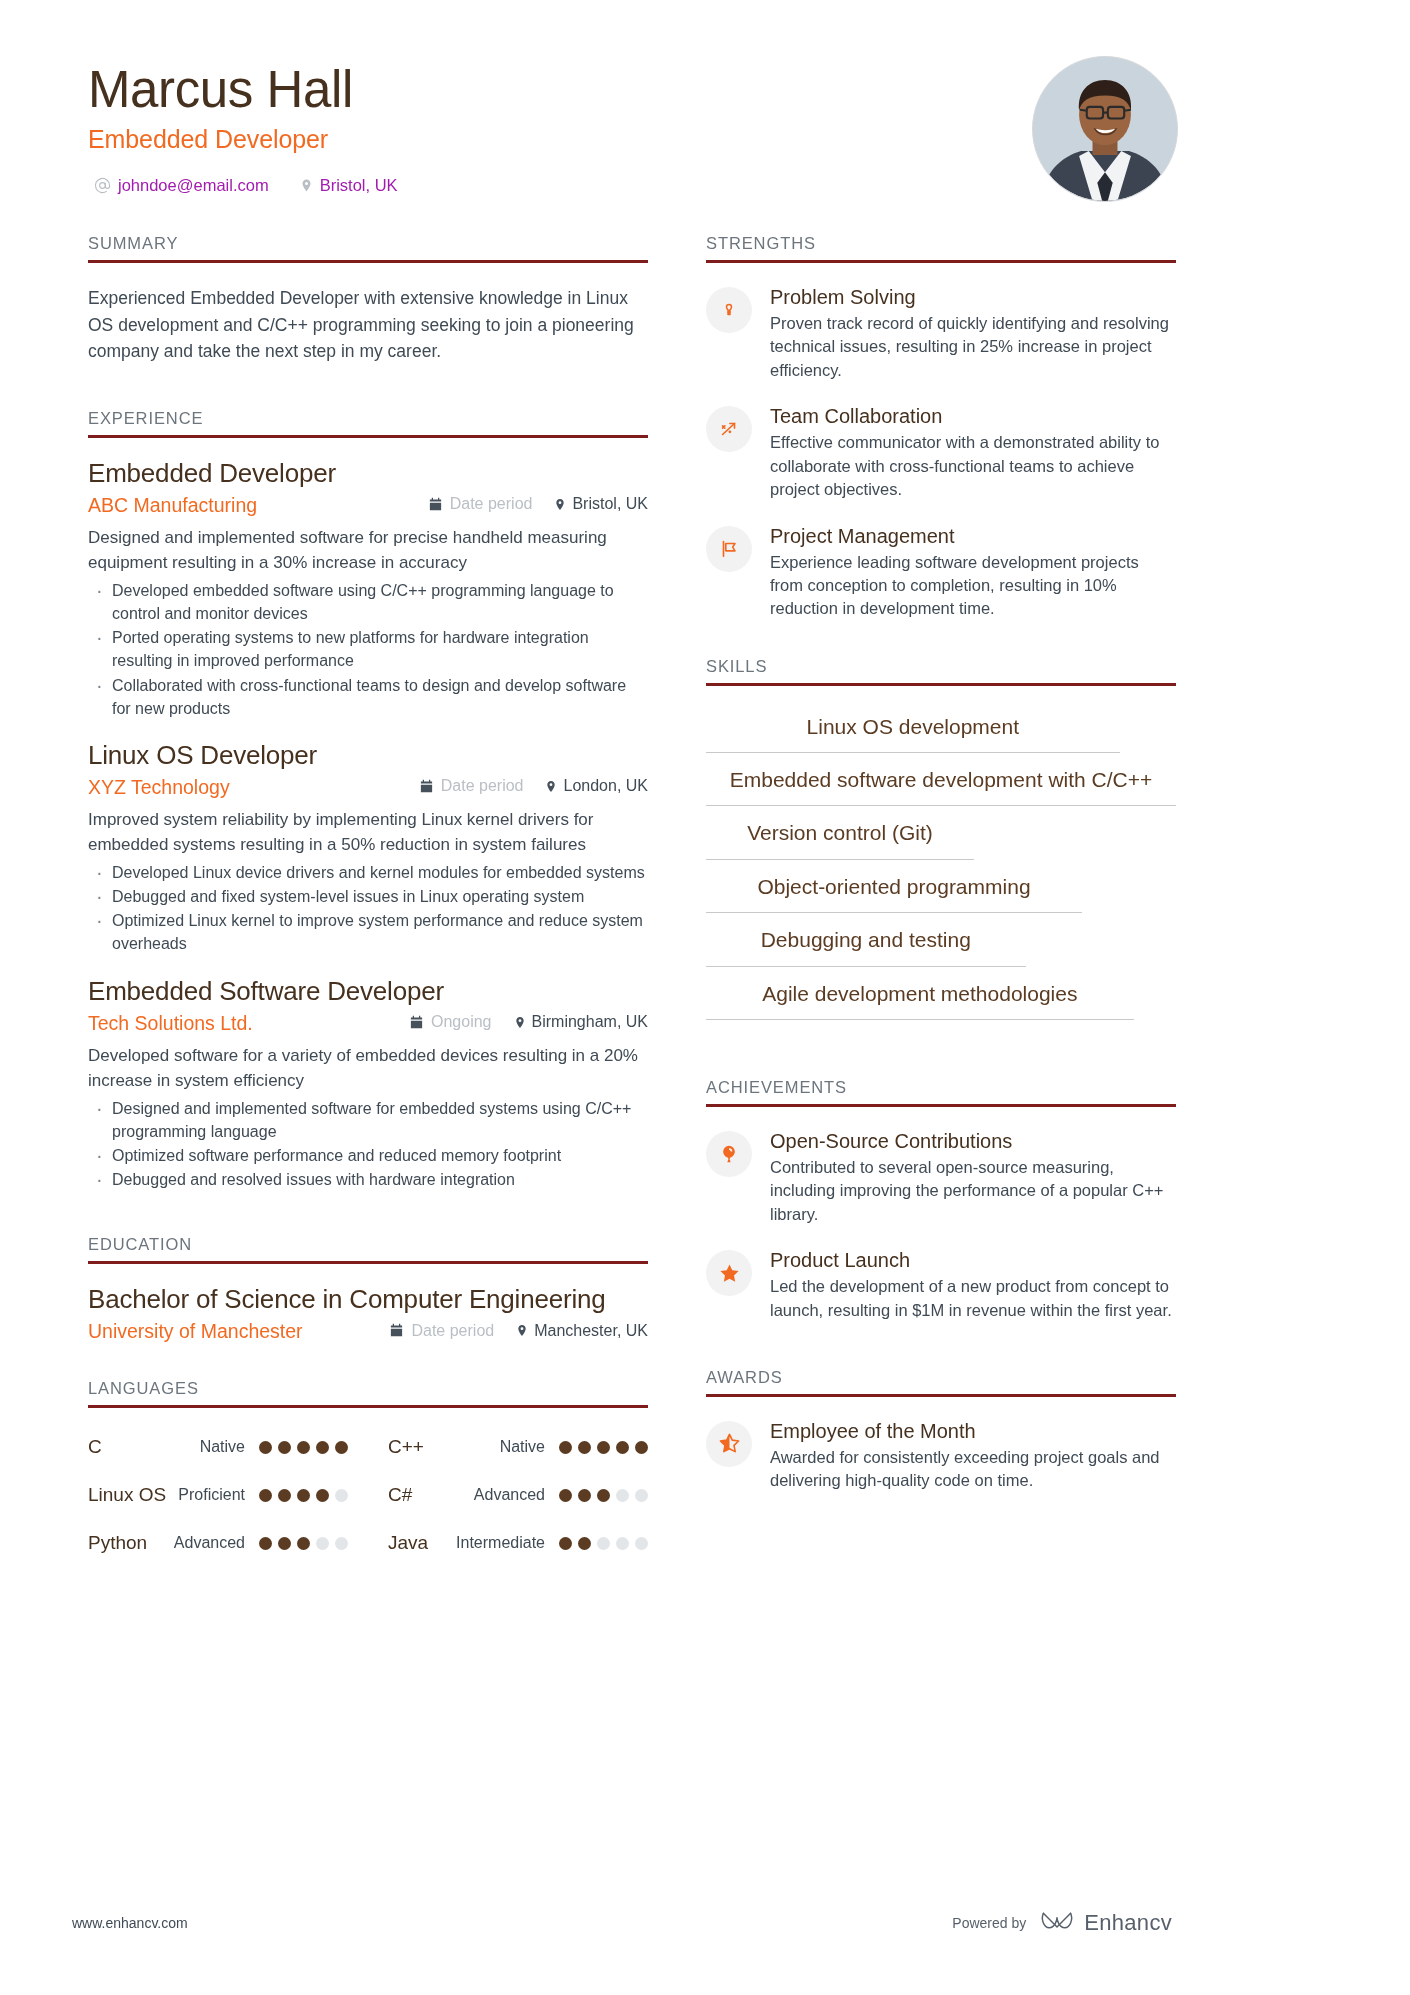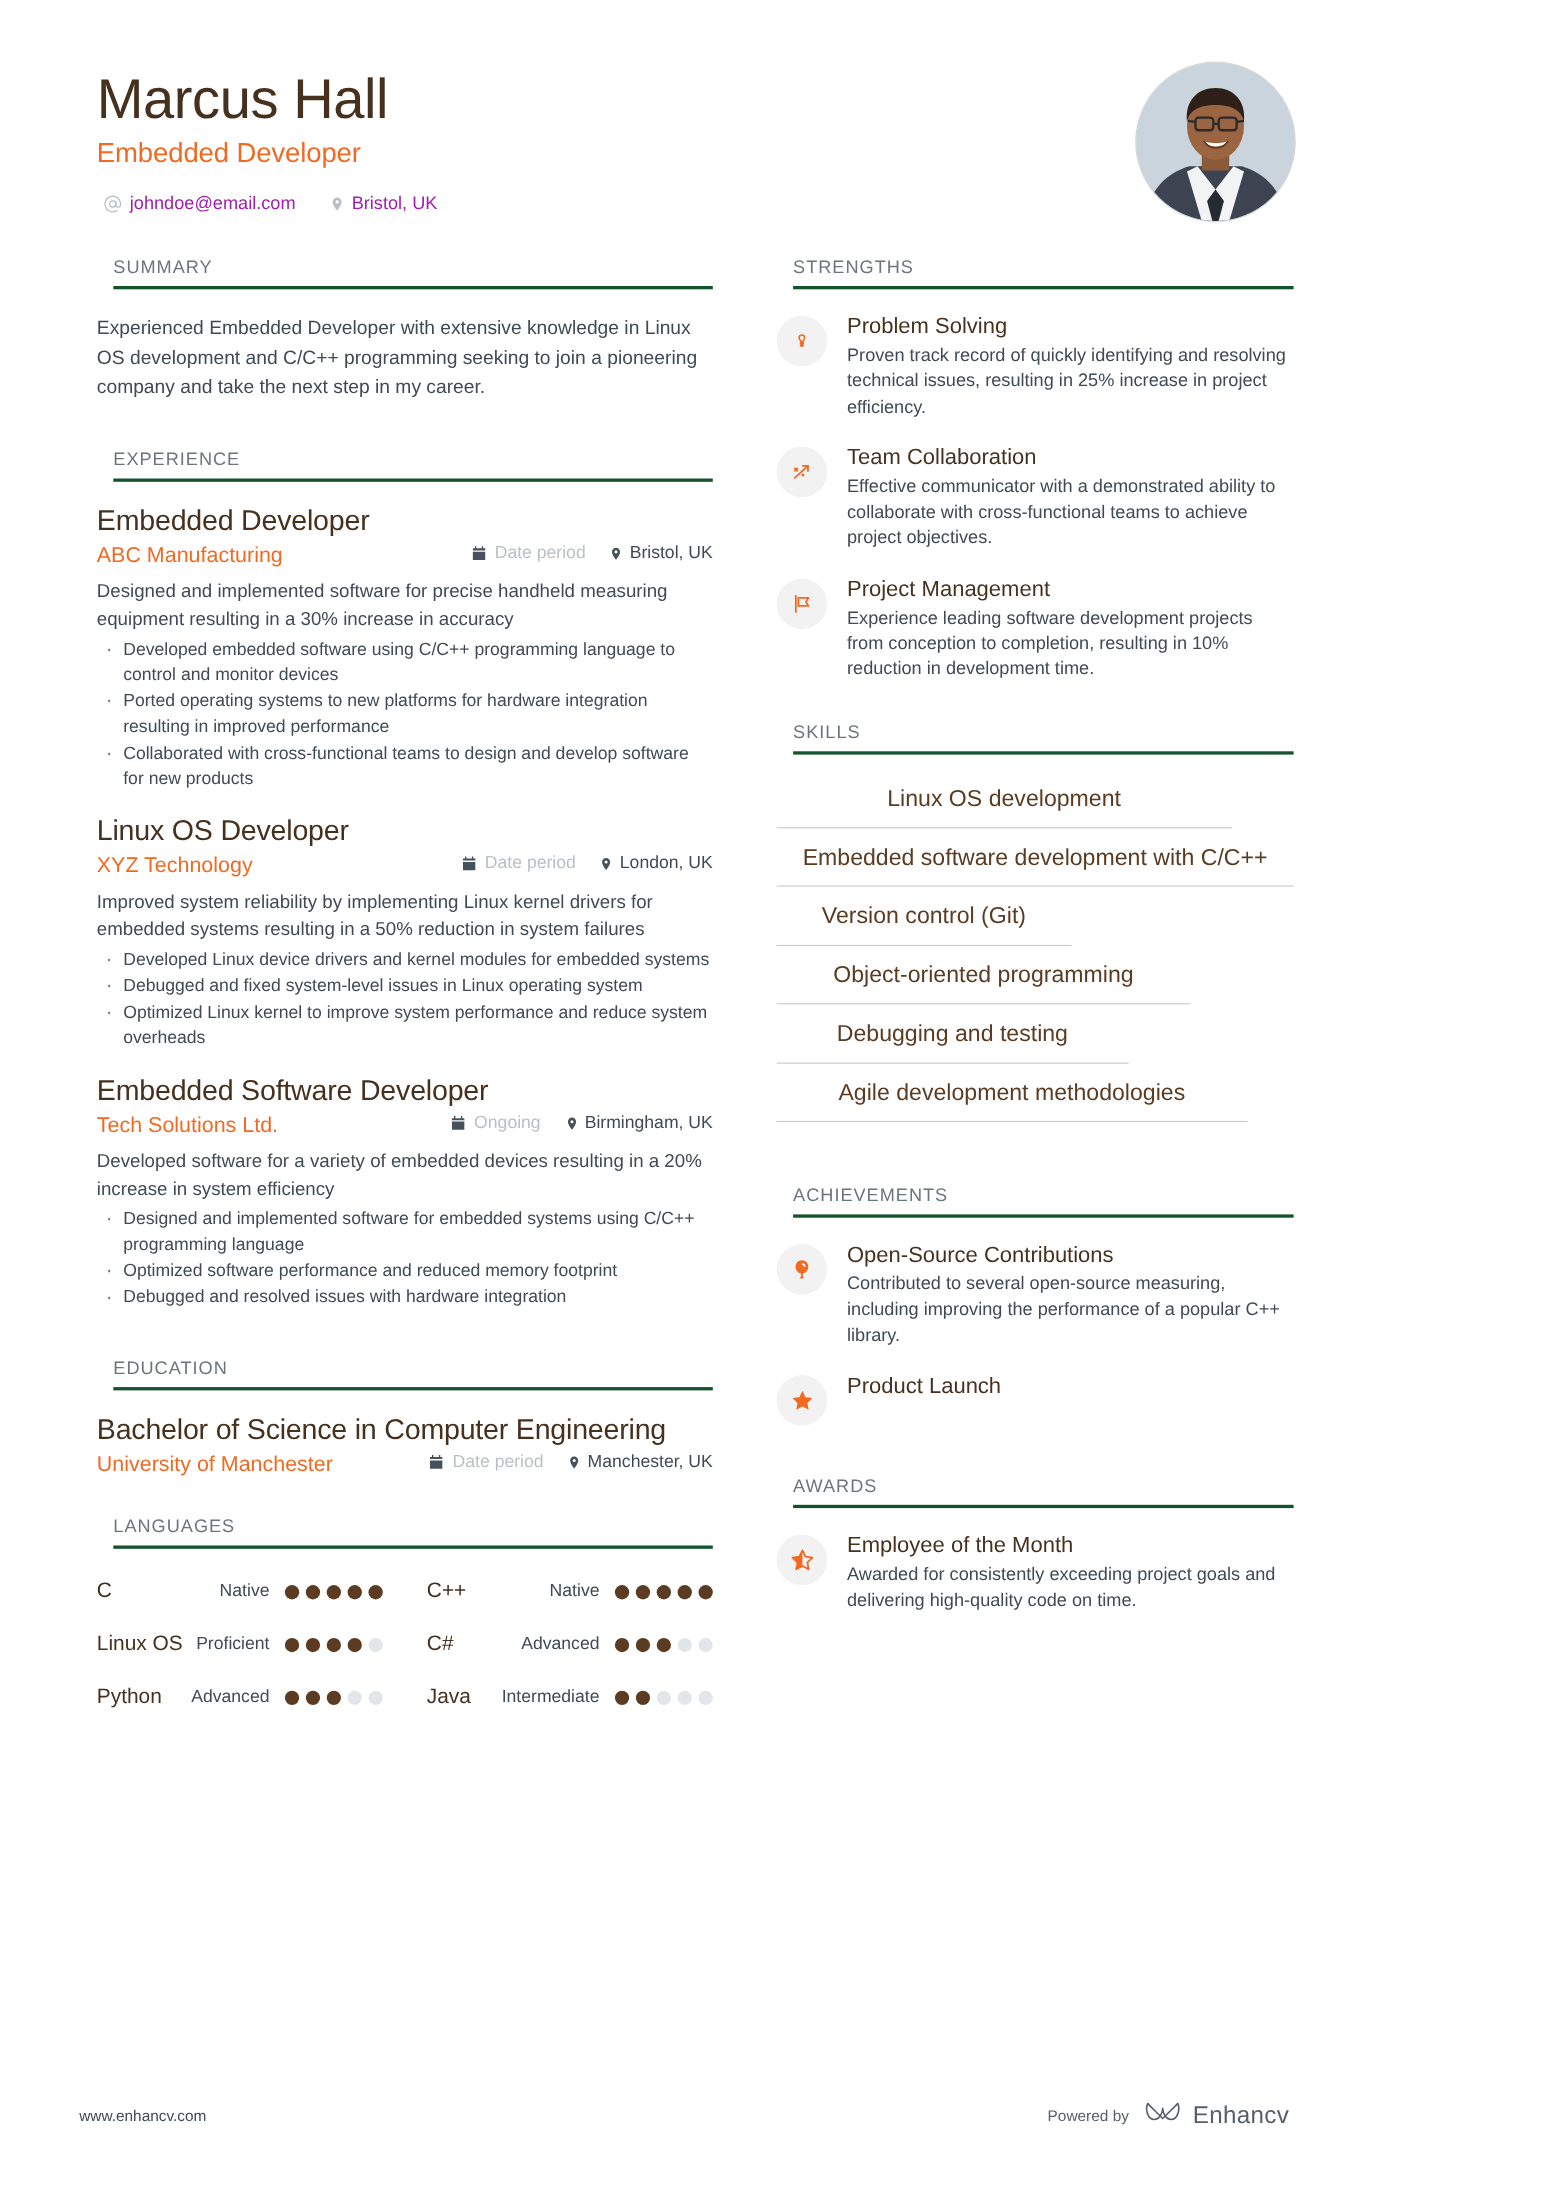--- a/index.html
+++ b/index.html
@@ -65,23 +65,22 @@
   .col-right { width: 470px; flex: 0 0 470px; }
 
   
   .sec { margin-bottom: 0; }
   .sec-title {
     font-size: 16.5px;
     letter-spacing: 0.9px;
     color: #6c757d;
     font-weight: 400;
     padding-bottom: 7px;
-    border-bottom: 3px solid #14532d;
+    border-bottom: 3px solid #7f1d1d;
     text-transform: uppercase;
-    margin-left: 15px;
   }
 
   
   .summary-text {
     font-size: 17.5px;
     line-height: 1.52;
     color: #3f4a54;
     margin-top: 22px;
   }
 
@@ -588,20 +587,21 @@
         </div>
 
         <div class="item-row">
           <div class="icon-circle">
             <svg width="23" height="23" viewBox="0 0 24 24" fill="#f26a21">
               <path d="M12 2.5l2.9 6 6.6.9-4.8 4.6 1.2 6.5L12 17.4 6.1 20.5l1.2-6.5L2.5 9.4l6.6-.9z"></path>
             </svg>
           </div>
           <div class="item-body">
             <div class="item-title">Product Launch</div>
+            <div class="item-desc">Led the development of a new product from concept to launch, resulting in $1M in revenue within the first year.</div>
           </div>
         </div>
       </div>
 
       <div class="sec" style="margin-top:46px">
         <div class="sec-title">AWARDS</div>
 
         <div class="item-row">
           <div class="icon-circle">
             <svg width="23" height="23" viewBox="0 0 24 24">

